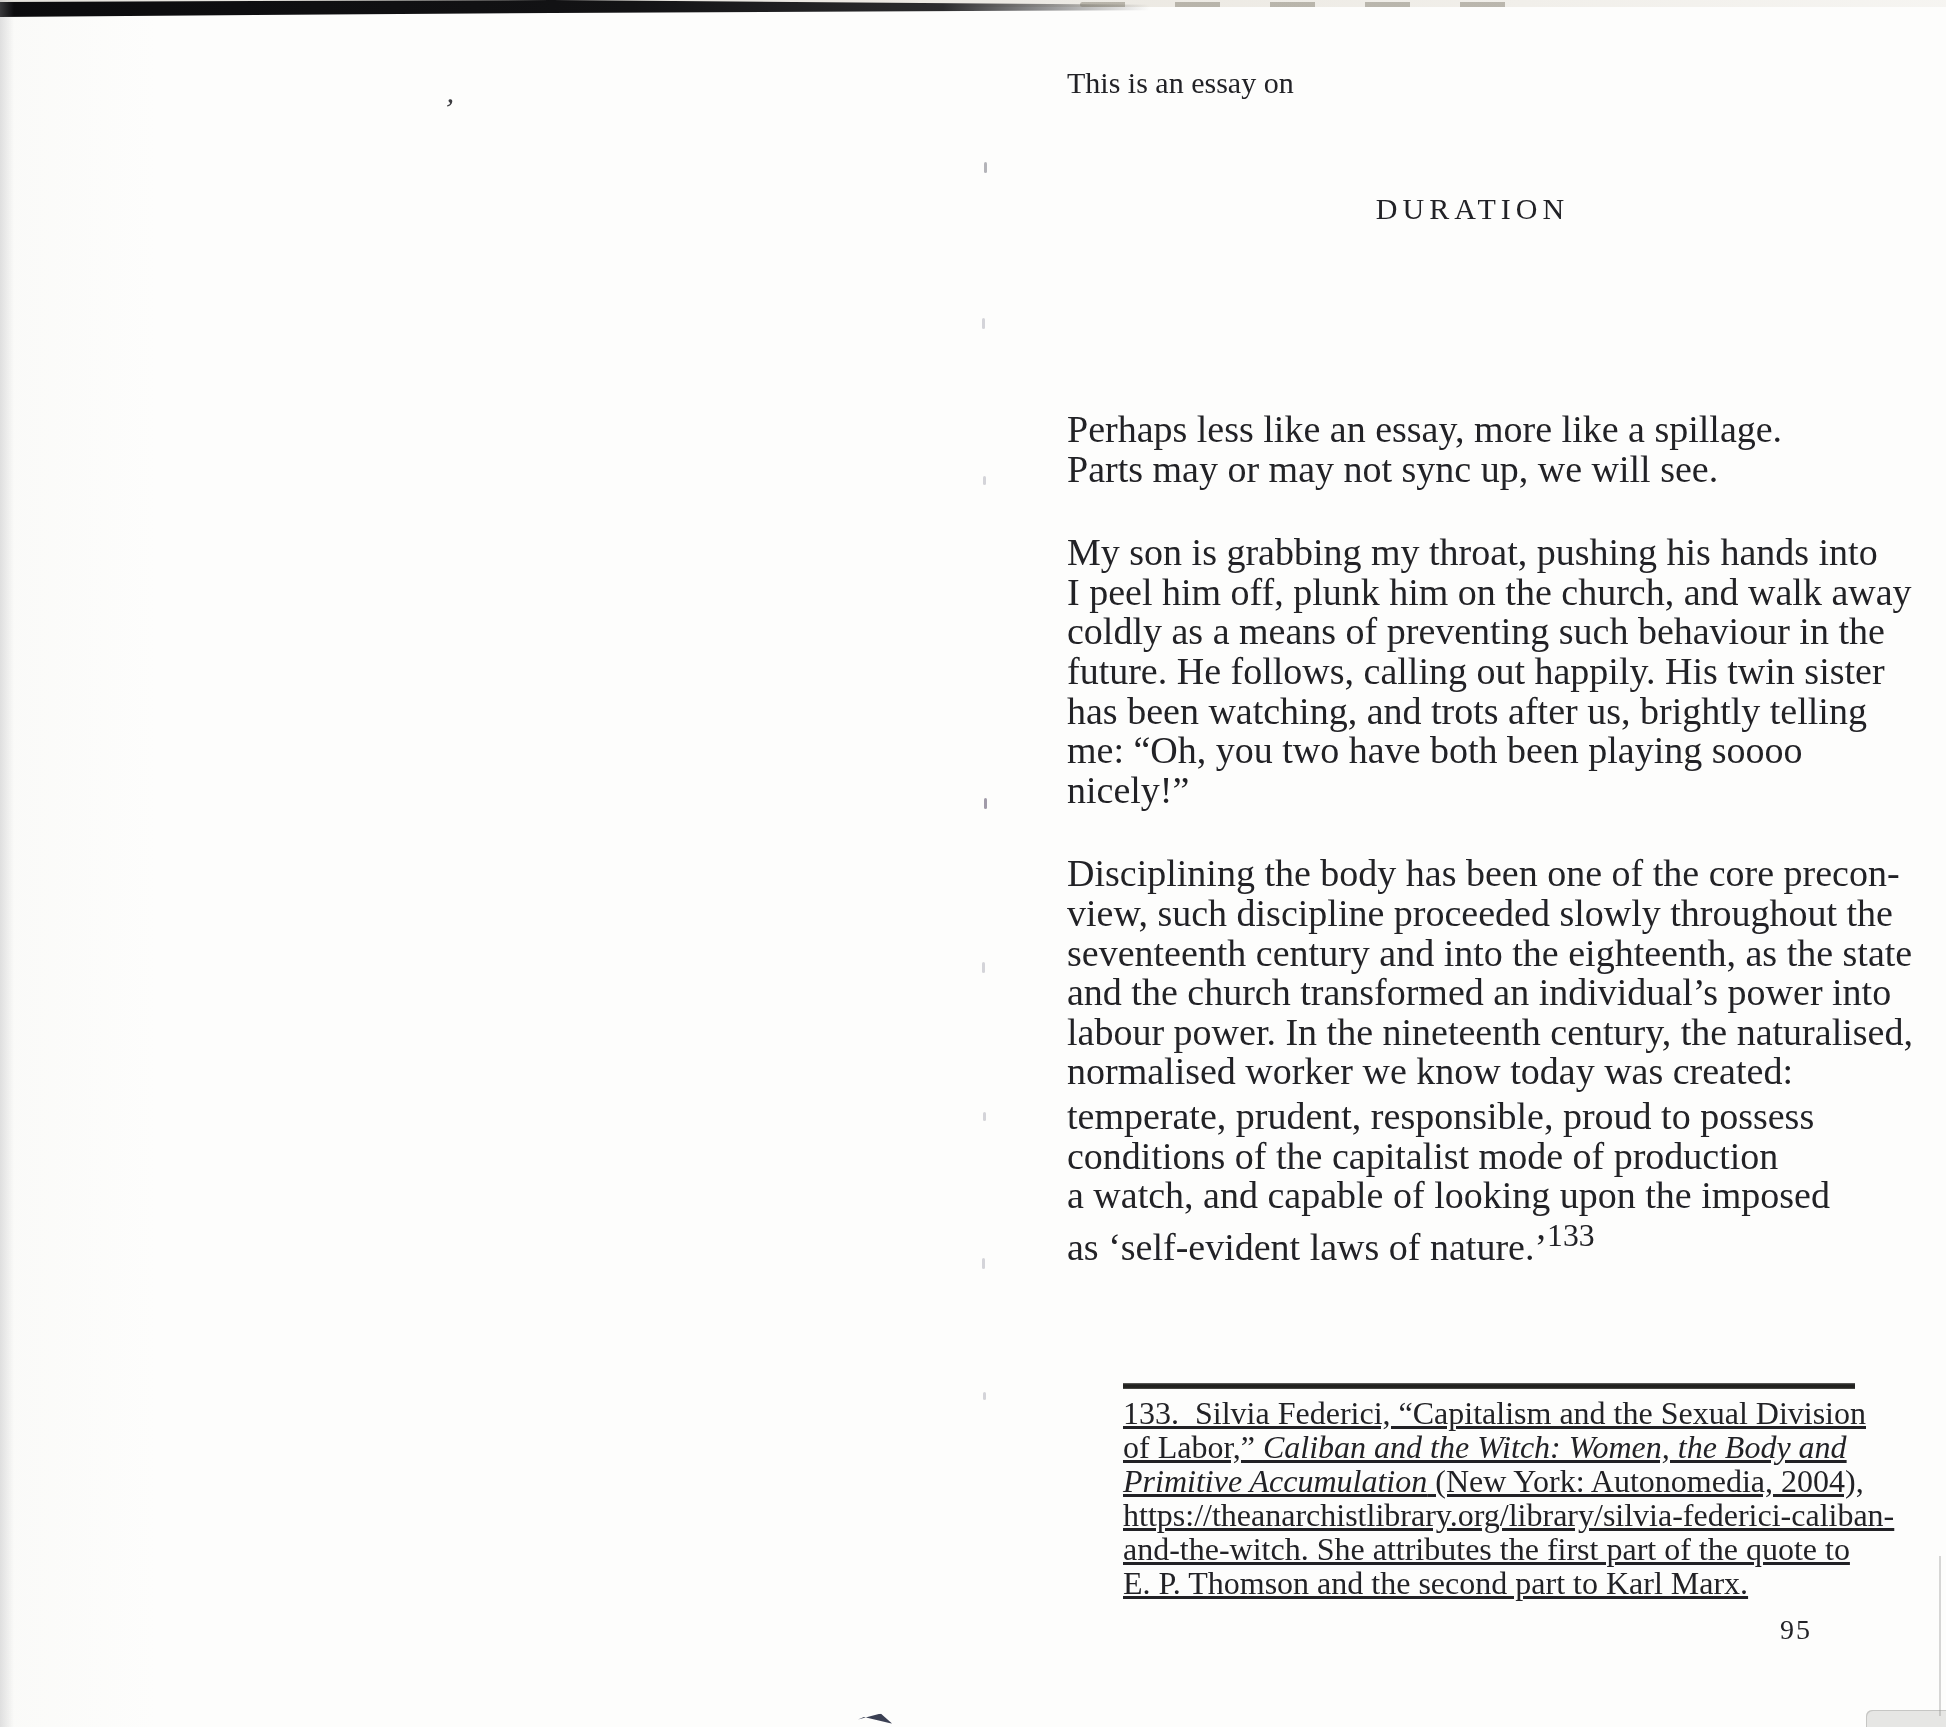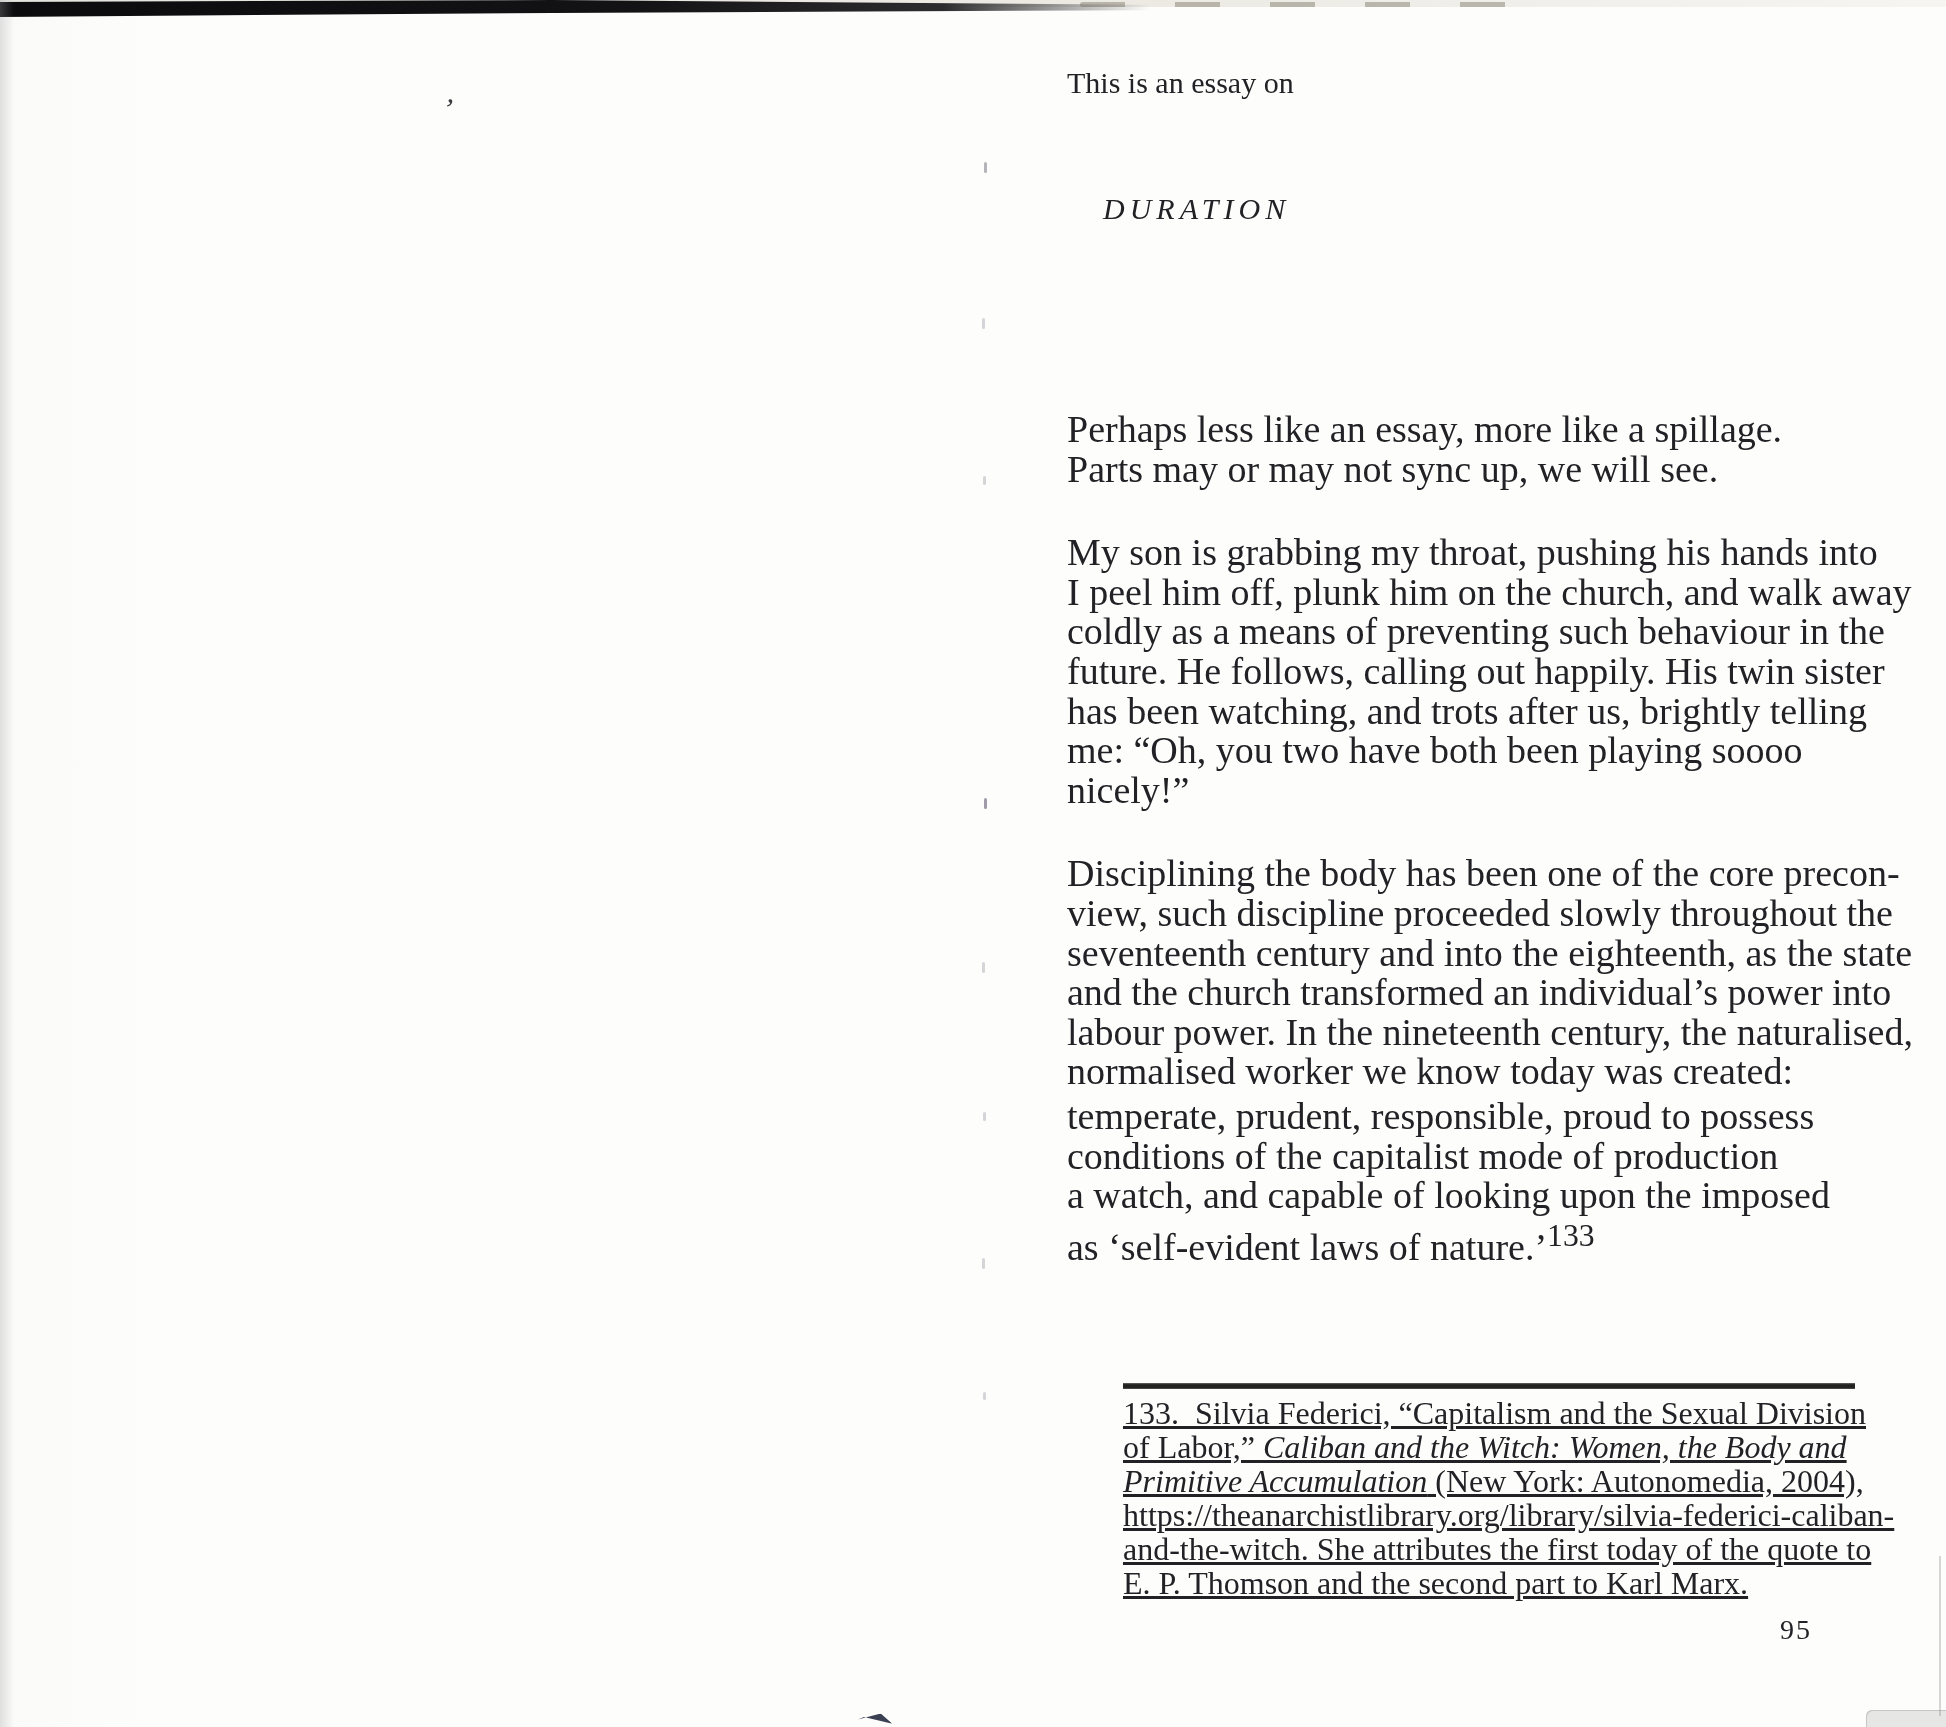--- a/index.html
+++ b/index.html
@@ -69,22 +69,22 @@
     background: rgba(140,140,140,.35);
   }
 
   
   .heading {
     position: absolute; left: 1067px; top: 64px;
     font-size: 30px; line-height: 38px; white-space: nowrap;
   }
   .essay-title {
     position: absolute; left: 1067px; top: 192px; width: 775px;
-    text-indent: 36px;
-    font-size: 30px; font-style: italic; letter-spacing: 5px;
+    text-align: center; text-indent: 36px;
+    font-size: 30px; letter-spacing: 5px;
     white-space: nowrap;
   }
   .body-col {
     position: absolute; left: 1067px; top: 410px; width: 790px;
     font-size: 38px; line-height: 39.6px;
   }
   .body-col p { margin: 0; }
   .body-col p + p { margin-top: 44px; }
   .ln { white-space: nowrap; }
   .blockquote {
@@ -171,19 +171,19 @@
     <p></p>
 
   </div>
 
   <div class="footnote">
     <div class="footnote-rule"></div>
     <div class="ln">133.&nbsp; Silvia Federici, “Capitalism and the Sexual Division</div>
     <div class="ln"><span>of Labor,” </span><span class="italic">Caliban and the Witch: Women, the Body and</span></div>
     <div class="ln"><span class="italic">Primitive Accumulation</span><span> (New York: Autonomedia, 2004),</span></div>
     <div class="ln">https://theanarchistlibrary.org/library/silvia-federici-caliban-</div>
-    <div class="ln">and-the-witch. She attributes the first today of the quote to</div>
+    <div class="ln">and-the-witch. She attributes the first part of the quote to</div>
     <div class="ln">E. P. Thomson and the second part to Karl Marx.</div>
   </div>
 
   <div class="page-number">95</div>
 
 </div>
 
 </body></html>

